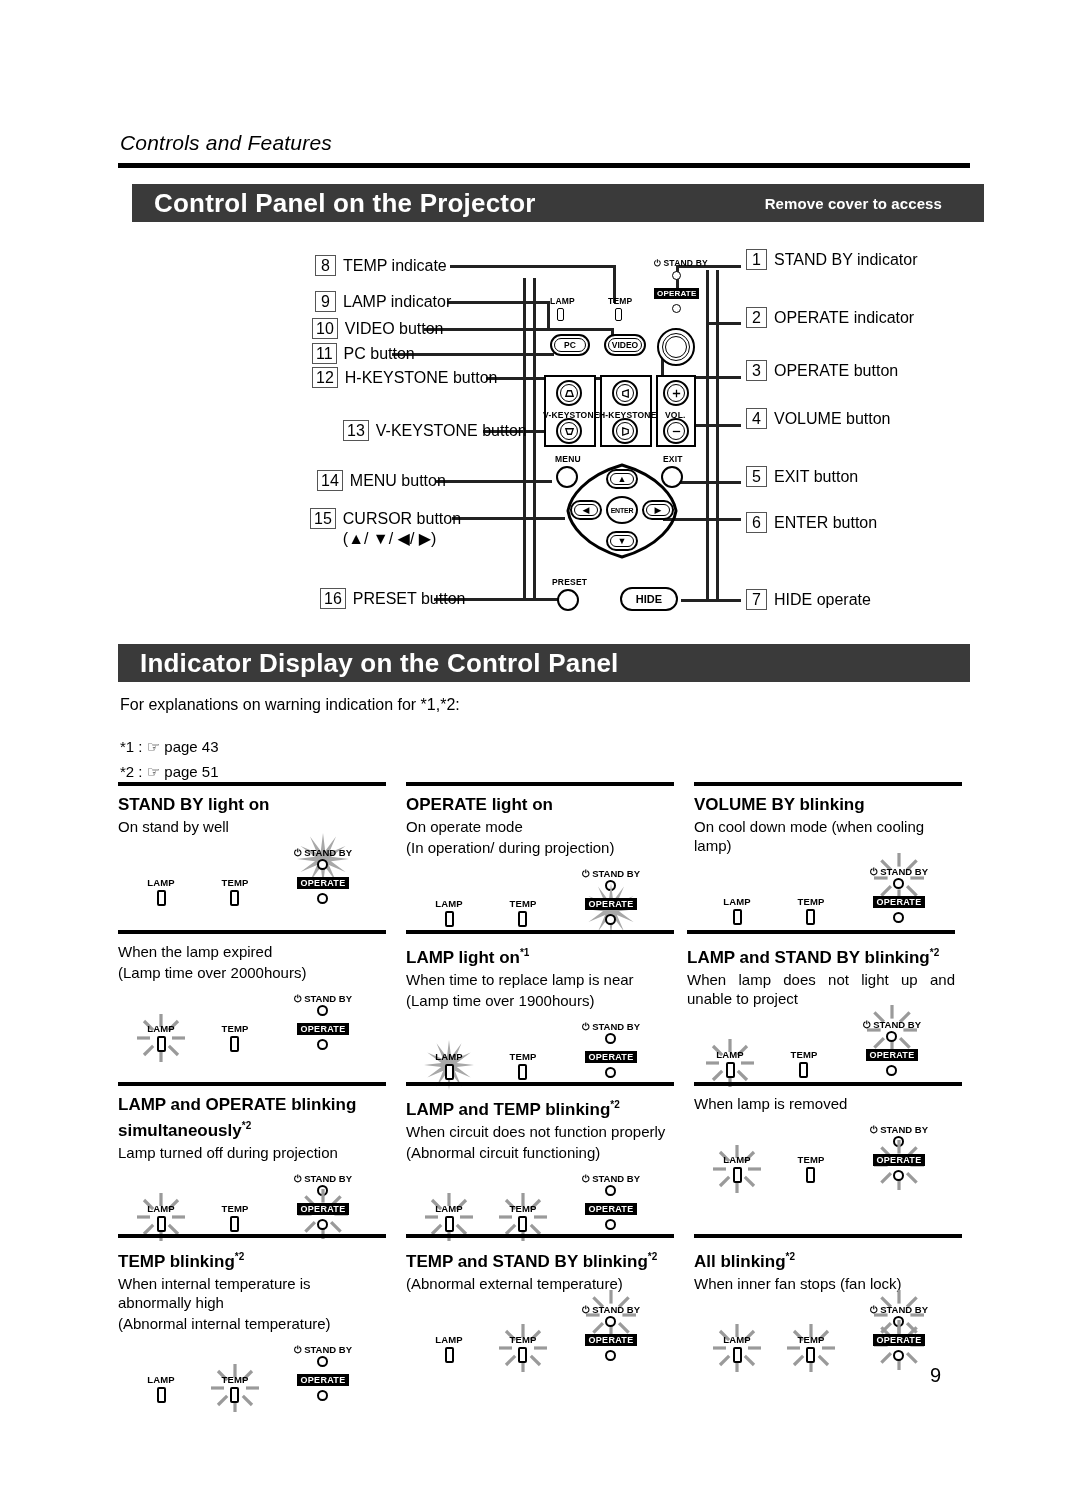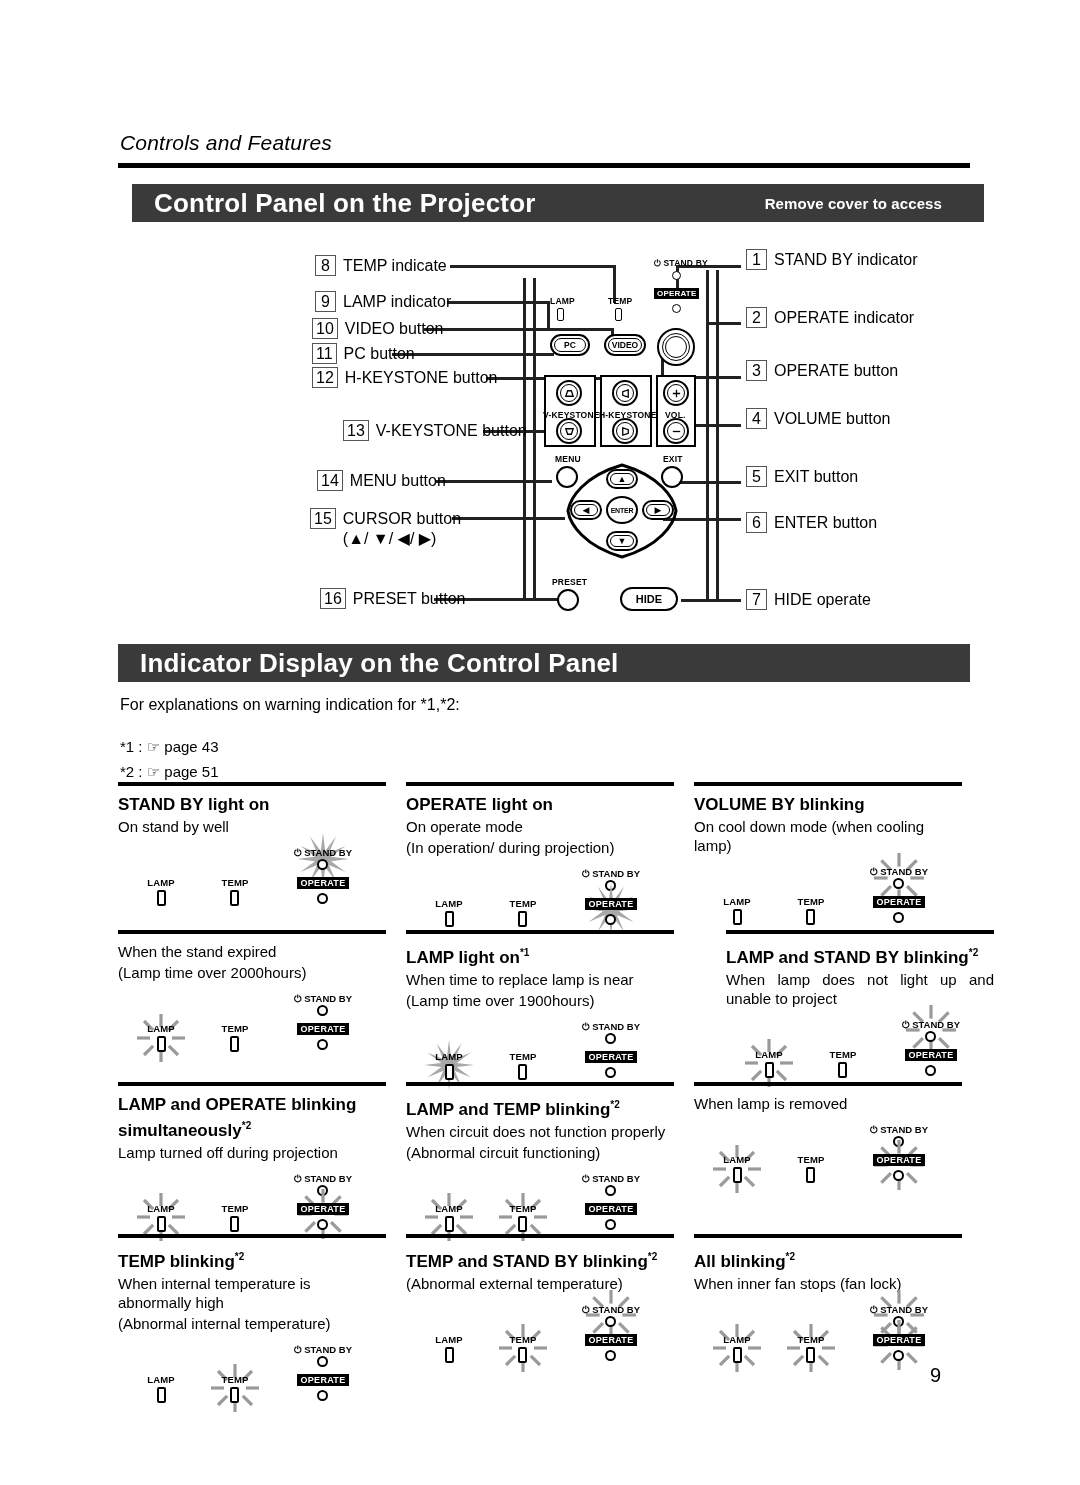--- a/index.html
+++ b/index.html
@@ -465,21 +465,21 @@
                 <div class="sb-cap"><span>⏻</span> STAND BY</div>
                 <div class="dot"></div>
               </div></div><div style="position:relative;display:inline-block;margin-top:2px;"><div style="position:relative;">
                 <div><span class="op-tag">OPERATE</span></div>
                 <div class="dot" style="margin-top:3px;"></div>
               </div></div></div>
         </div>
       </div>
       <div class="cell" style="left: 0px; top: 148px;">
         <div class="divider"></div>
-        <div class="desc">When the stand expired</div>
+        <div class="desc">When the lamp expired</div>
         <div class="desc">(Lamp time over 2000hours)</div>
         <div class="cluster">
           <div class="ind" style="left:14px;top:30px;"><div style="position:relative;display:inline-block;"><span class="glow">
                 <svg width="50" height="50" viewBox="0 0 50 50">
                   <line x1="25.0" y1="14.0" x2="25.0" y2="1.0" stroke="#9a9a9a" stroke-width="3.2" stroke-linecap="butt"></line>
                   <line x1="32.8" y1="17.2" x2="42.0" y2="8.0" stroke="#9a9a9a" stroke-width="3.2" stroke-linecap="butt"></line>
                   <line x1="36.0" y1="25.0" x2="49.0" y2="25.0" stroke="#9a9a9a" stroke-width="3.2" stroke-linecap="butt"></line>
                   <line x1="32.8" y1="32.8" x2="42.0" y2="42.0" stroke="#9a9a9a" stroke-width="3.2" stroke-linecap="butt"></line>
                   <line x1="25.0" y1="36.0" x2="25.0" y2="49.0" stroke="#9a9a9a" stroke-width="3.2" stroke-linecap="butt"></line>
                   <line x1="17.2" y1="32.8" x2="8.0" y2="42.0" stroke="#9a9a9a" stroke-width="3.2" stroke-linecap="butt"></line>
@@ -523,21 +523,21 @@
               </div></div></div>
           <div style="position:absolute;left:150px;top:0px;width:110px;text-align:center;"><div style="position:relative;display:inline-block;"><div style="position:relative;">
                 <div class="sb-cap"><span>⏻</span> STAND BY</div>
                 <div class="dot"></div>
               </div></div><div style="position:relative;display:inline-block;margin-top:2px;"><div style="position:relative;">
                 <div><span class="op-tag">OPERATE</span></div>
                 <div class="dot" style="margin-top:3px;"></div>
               </div></div></div>
         </div>
       </div>
-      <div class="cell" style="left: 608px; top: 148px;">
+      <div class="cell" style="left: 569px; top: 148px;">
         <div class="divider"></div>
         <h3>LAMP and STAND BY blinking<span class="sup">*2</span></h3>
         <div class="desc justify">When lamp does not light up and unable to project</div>
         <div class="cluster">
           <div class="ind" style="left:14px;top:30px;"><div style="position:relative;display:inline-block;"><span class="glow">
                 <svg width="50" height="50" viewBox="0 0 50 50">
                   <line x1="25.0" y1="14.0" x2="25.0" y2="1.0" stroke="#9a9a9a" stroke-width="3.2" stroke-linecap="butt"></line>
                   <line x1="32.8" y1="17.2" x2="42.0" y2="8.0" stroke="#9a9a9a" stroke-width="3.2" stroke-linecap="butt"></line>
                   <line x1="36.0" y1="25.0" x2="49.0" y2="25.0" stroke="#9a9a9a" stroke-width="3.2" stroke-linecap="butt"></line>
                   <line x1="32.8" y1="32.8" x2="42.0" y2="42.0" stroke="#9a9a9a" stroke-width="3.2" stroke-linecap="butt"></line>

